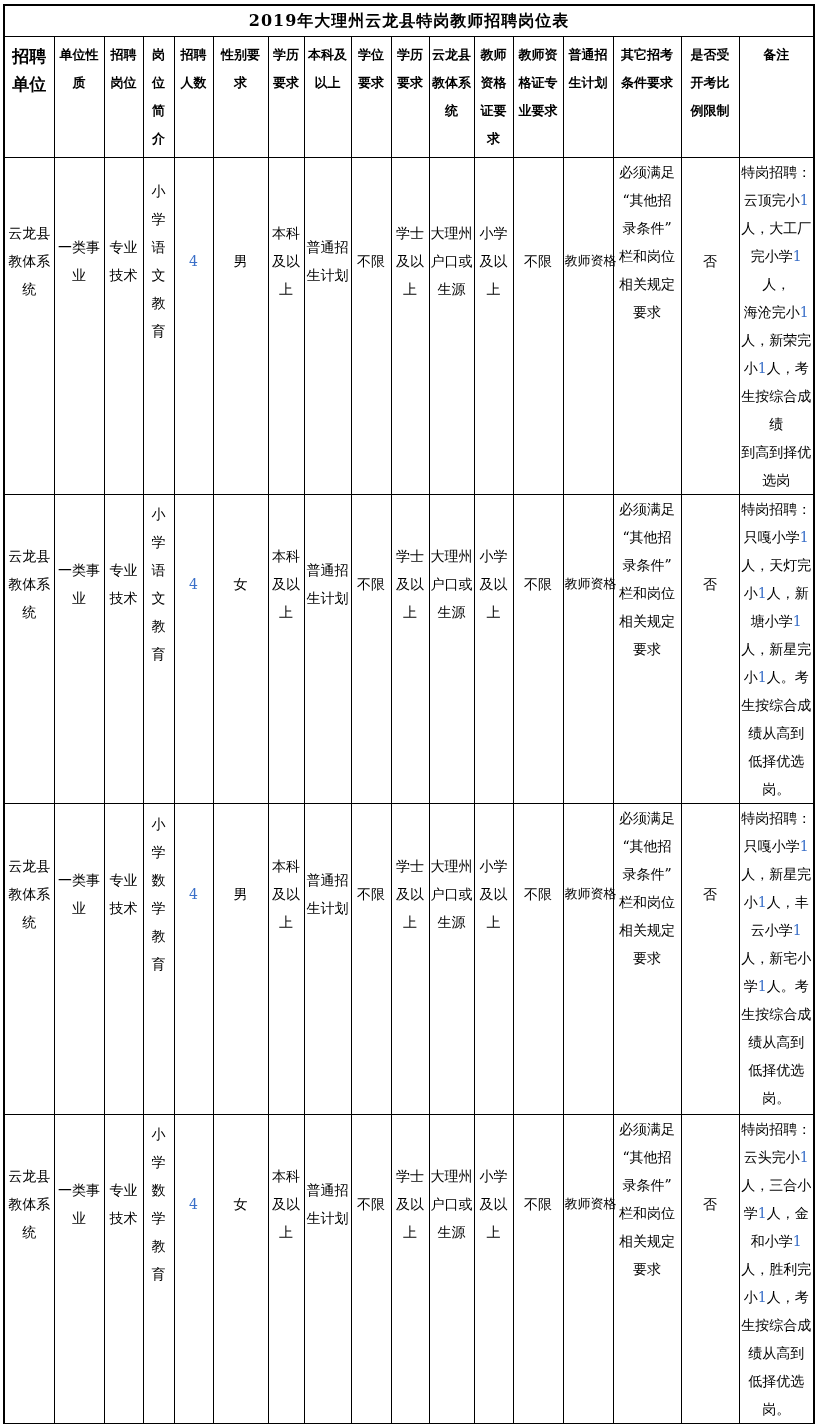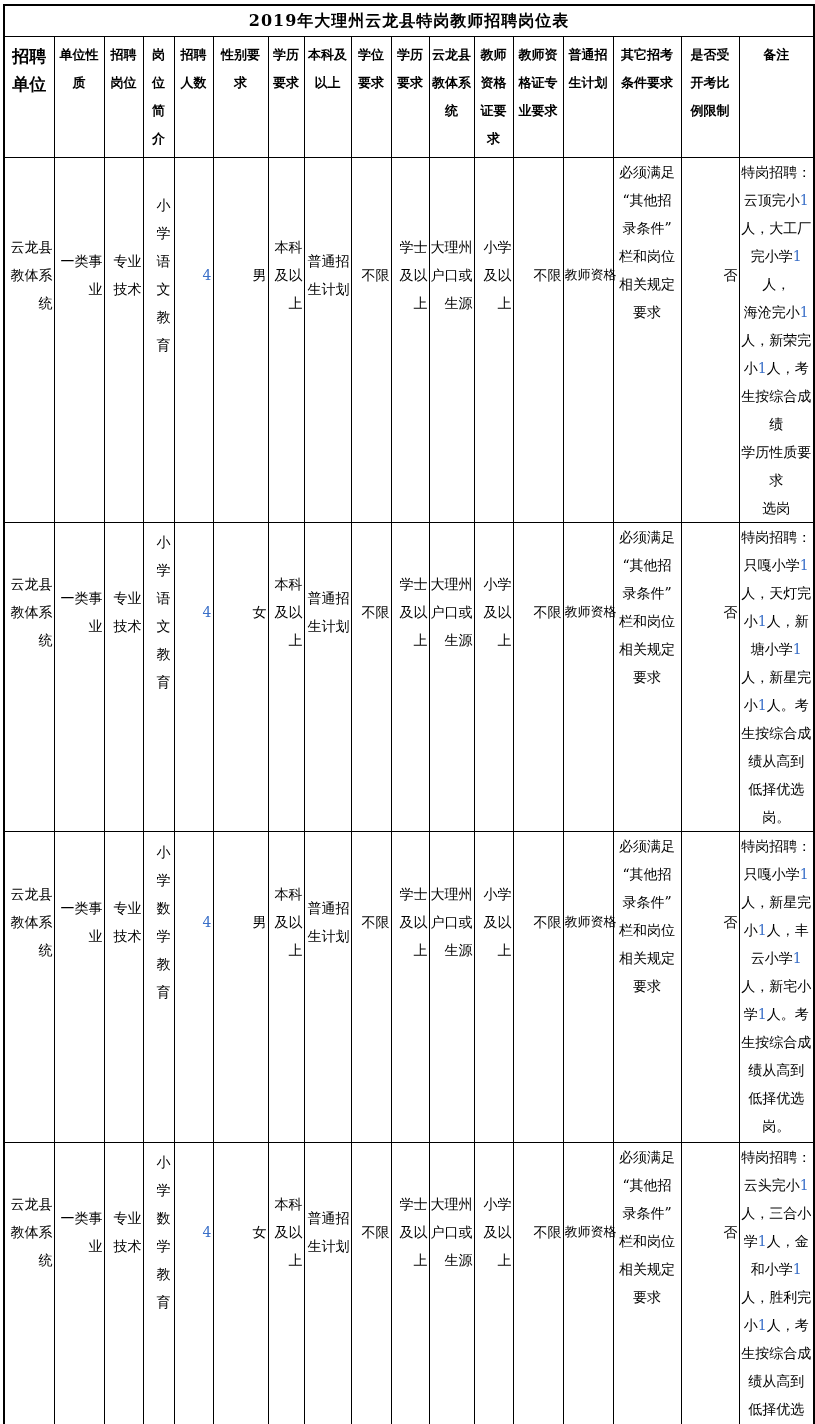--- a/index.html
+++ b/index.html
@@ -44,21 +44,21 @@
   
   tbody tr.r1 { height:336px; }
   tbody tr.r2 { height:307px; }
   tbody tr.r3 { height:311px; }
   tbody tr.r4 { height:304px; }
   tbody td {
     font-size:14px;
     line-height:28px;
     padding:0 1px;
   }
-  td.mid { vertical-align:middle; padding-bottom:130px;text-align:right; }
+  td.mid { vertical-align:middle; padding-bottom:130px; }
   td.top { vertical-align:top; padding-top:0; }
   td.c4 { padding-left:3px; padding-right:3px; }
   td.c14 { white-space:nowrap; font-size:13px;font-family:Liberation Serif, serif; }
   td.c15 div, td.c17 div { line-height:28px; }
   .dgt { color:#3a6fc8; }
 </style>
 </head>
 <body>
 
 <div class="wrap">
@@ -135,21 +135,21 @@
             <div>特岗招聘：</div>
             <div><span>云顶完小<span class="dgt">1</span></span></div>
             <div>人，大工厂</div>
             <div><span>完小学<span class="dgt">1</span></span></div>
             <div>人，</div>
             <div><span>海沧完小<span class="dgt">1</span></span></div>
             <div>人，新荣完</div>
             <div><span>小<span class="dgt">1</span>人，考</span></div>
             <div>生按综合成</div>
             <div>绩</div>
-            <div>学历性质要求</div>
+            <div>到高到择优</div>
             <div>选岗</div>
           </td>
       </tr>
       <tr class="r2">
         <td class="mid c1">云龙县教体系统</td>
         <td class="mid c2">一类事业</td>
         <td class="mid c3">专业技术</td>
         <td class="mid c4">小学语文教育</td>
         <td class="mid c5"><span><span class="dgt">4</span></span></td>
         <td class="mid c6">女</td>

